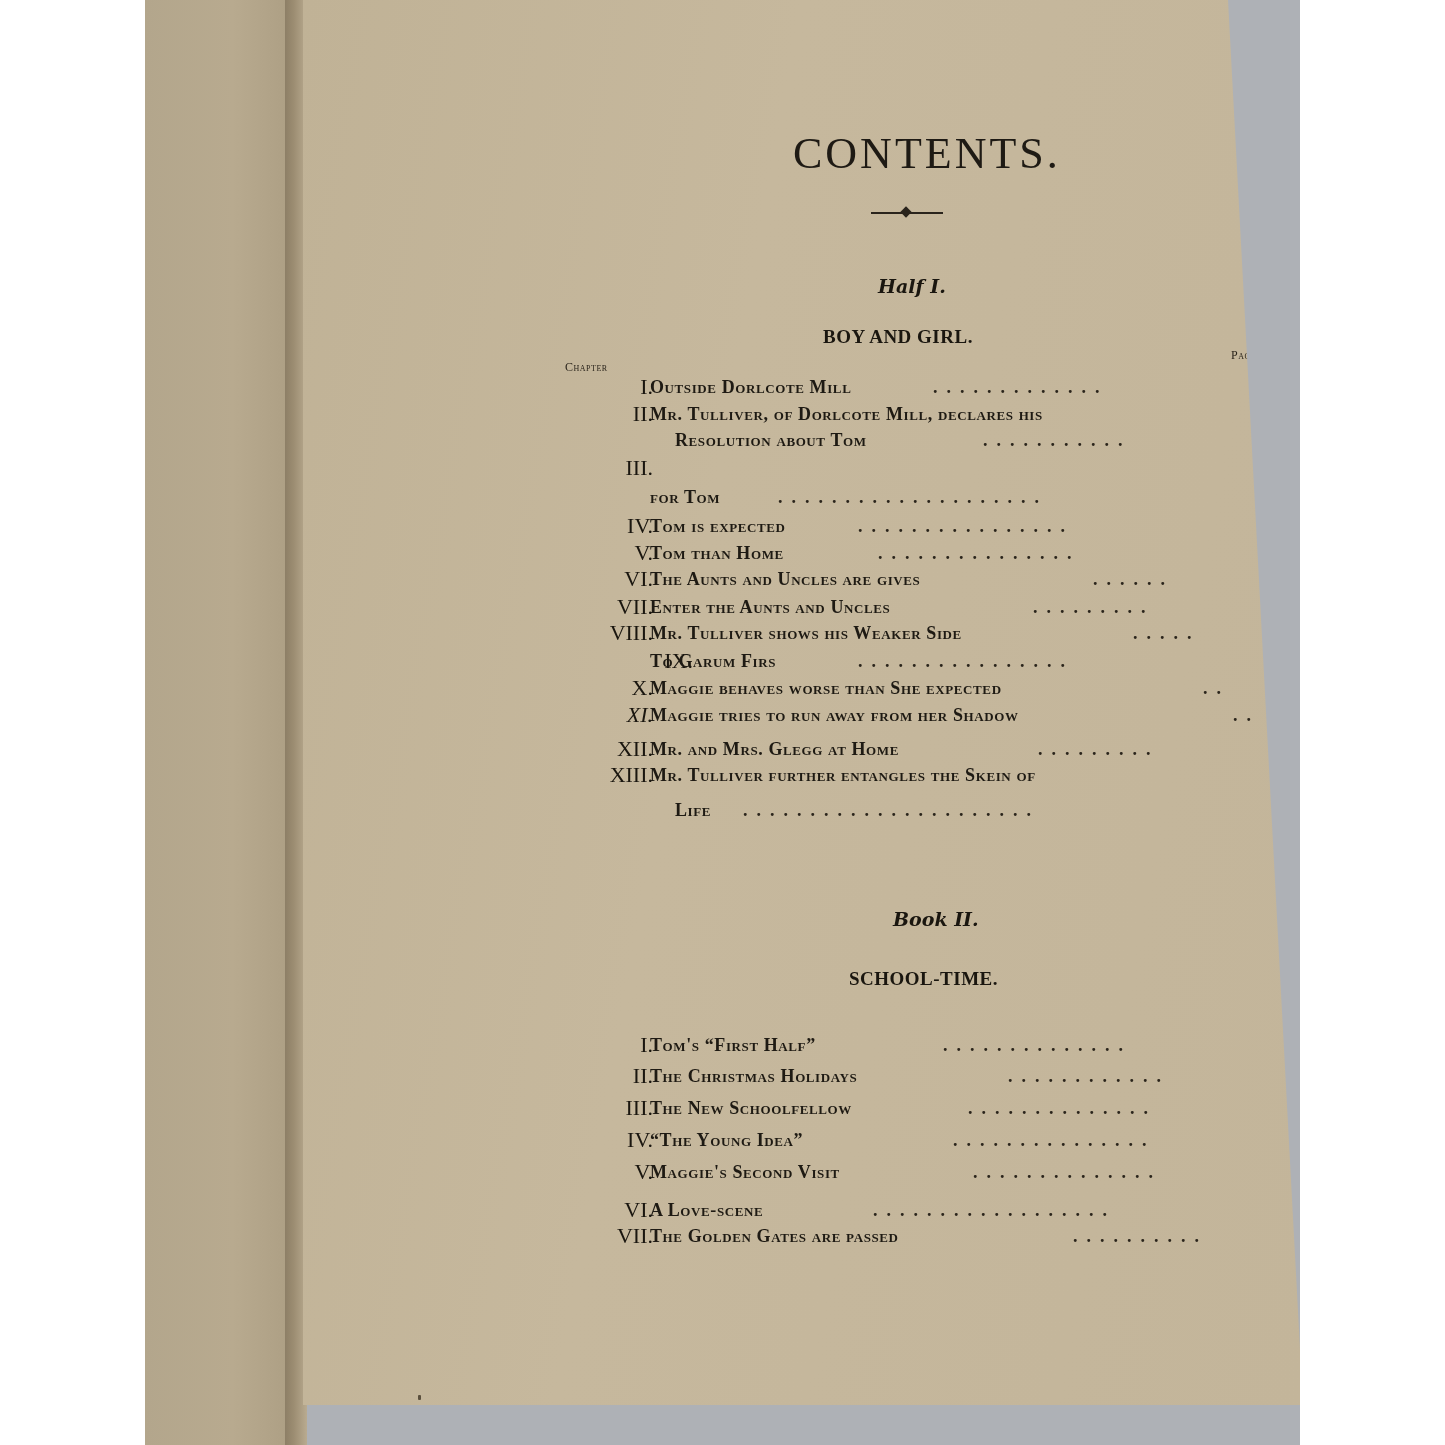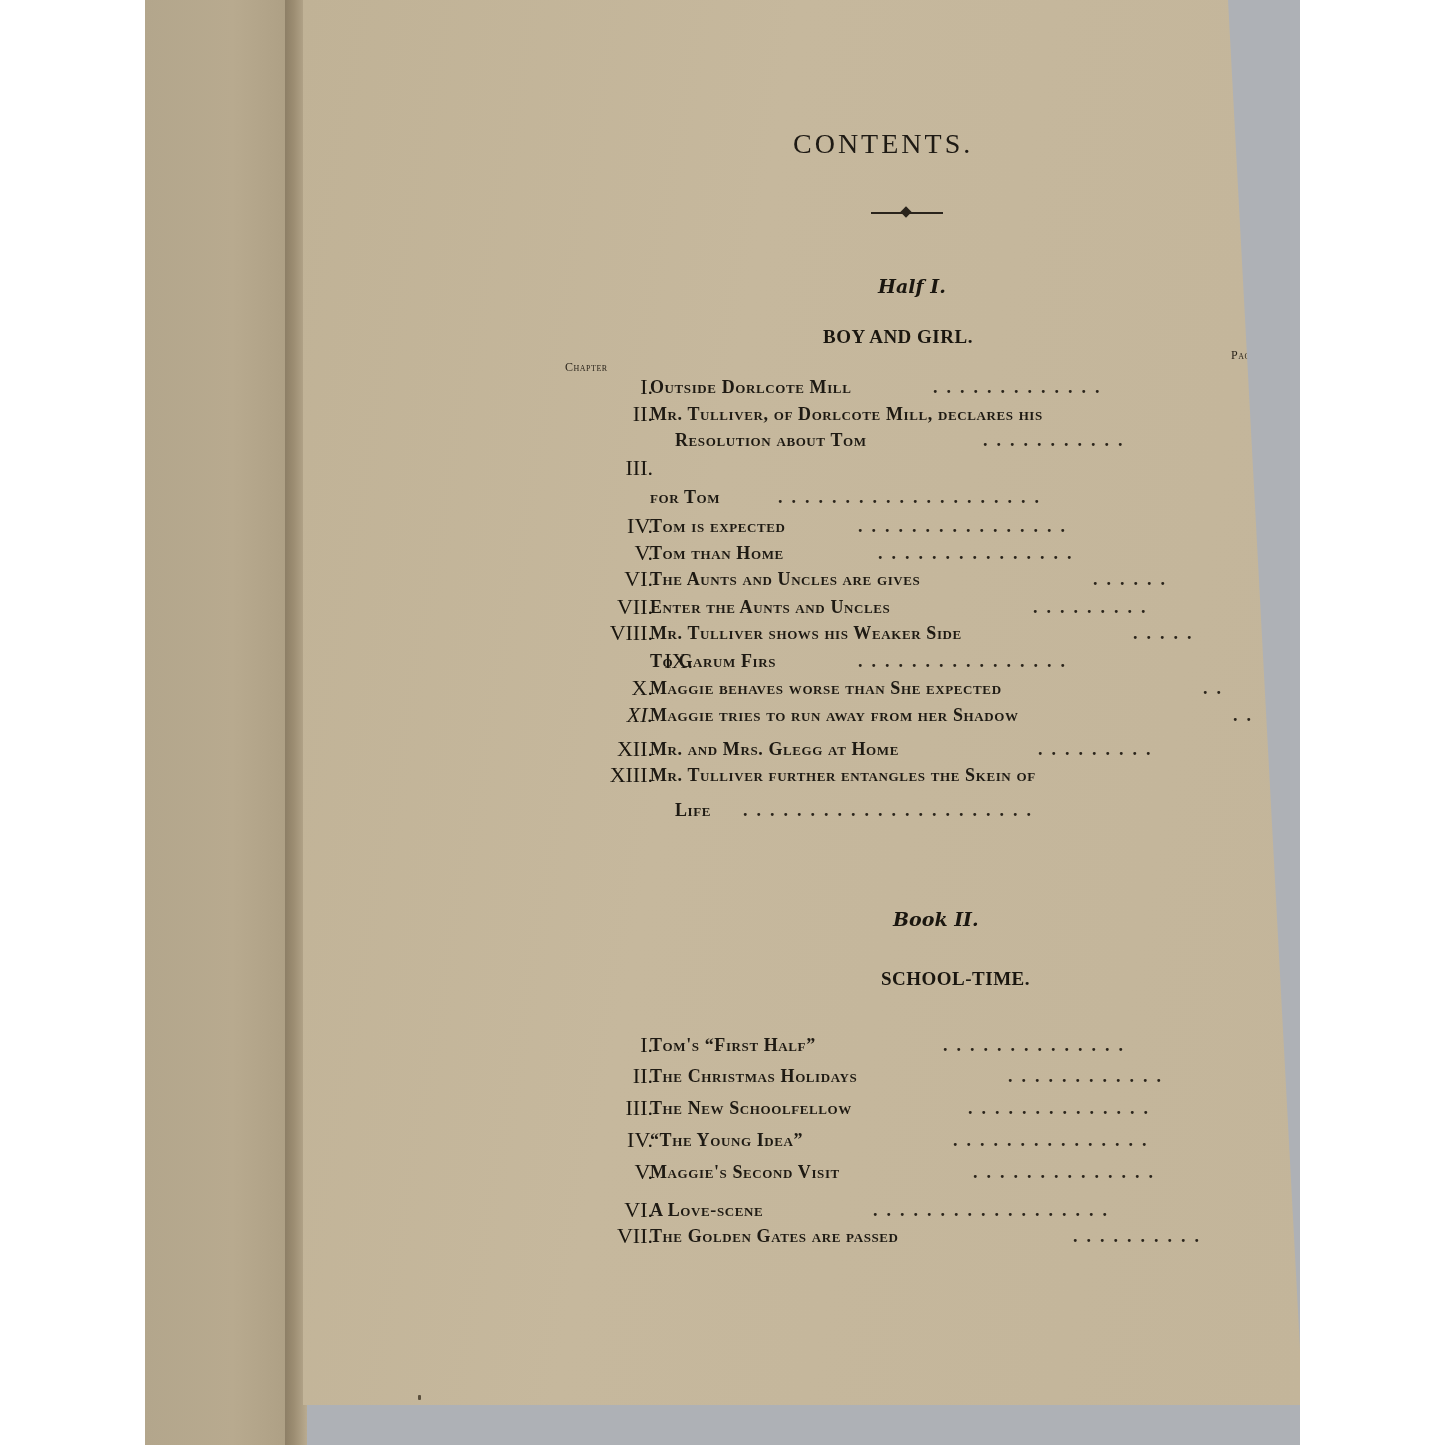--- a/index.html
+++ b/index.html
@@ -22,21 +22,21 @@
   }
   .page {
     position: absolute; left: 158px; top: 0; width: 1000px; height: 1405px;
     background: linear-gradient(100deg, #c0b296 0%, #c6b89d 40%, #c3b59a 100%);
     clip-path: polygon(0 0, 925px 0, 1000px 1405px, 0 1405px);
   }
 
   .content { position: absolute; left: 0; top: 0; width: 1000px; height: 1405px; color: #1c1812; }
 
   .title {
-    position: absolute; left: 490px; top: 128px; font-size: 28px; letter-spacing: 3px;
+    position: absolute; left: 490px; top: 128px; font-size: 44px; letter-spacing: 3px;
     font-weight: normal; color: #1e1a14;
   }
   .ornament {
     position: absolute; left: 568px; top: 212px; width: 72px; height: 2px; background: #2a241c;
   }
   .ornament::after {
     content: ""; position: absolute; left: 31px; top: -4px; width: 8px; height: 8px;
     background: #2a241c; transform: rotate(45deg);
   }
   .book-label {
@@ -167,21 +167,21 @@
             <span class="txt">Mr. Tulliver further entangles the Skein of</span>
           </div>
           <div class="row" style="top: 800px;">
             <span class="txt" style="left: 372px;">Life</span>
             <span class="dots" style="left: 440px;">......................</span>
             <span class="pg" style="left: 960px; top: -12px;">137</span>
           </div>
         </div>
 
       <div class="book-label" style="left:590px;top:908px;">Book II.</div>
-      <div class="section-title" style="left:546px;top:968px;margin-left:32px;">SCHOOL-TIME.</div>
+      <div class="section-title" style="left:546px;top:968px;">SCHOOL-TIME.</div>
 
       <div id="book2-rows">
           <div class="row" style="top: 1035px;">
             <span class="num" style="top: -3px;">I.</span>
             <span class="txt">Tom's “First Half”</span>
             <span class="dots" style="left: 640px;">..............</span>
             <span class="pg" style="left: 990px; top: -20px;">141</span>
           </div>
           <div class="row" style="top: 1066px;">
             <span class="num" style="top: -3px;">II.</span>

